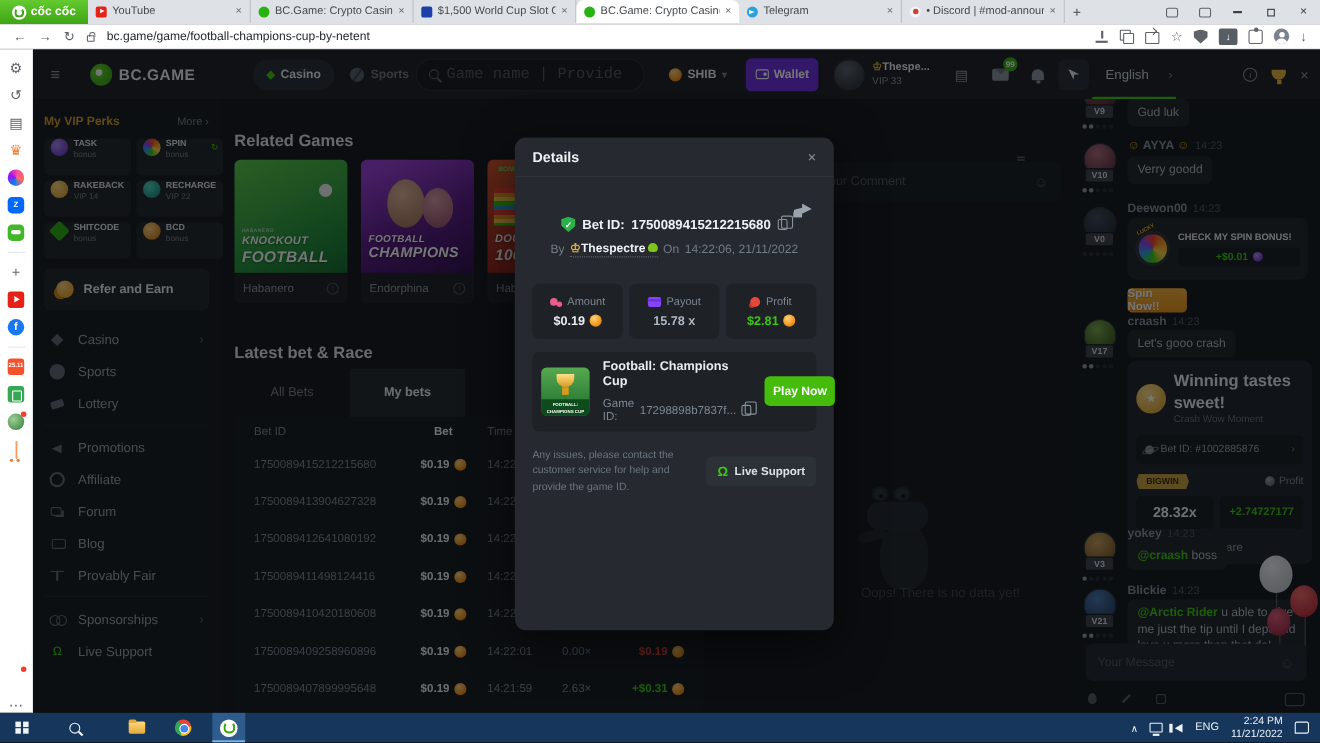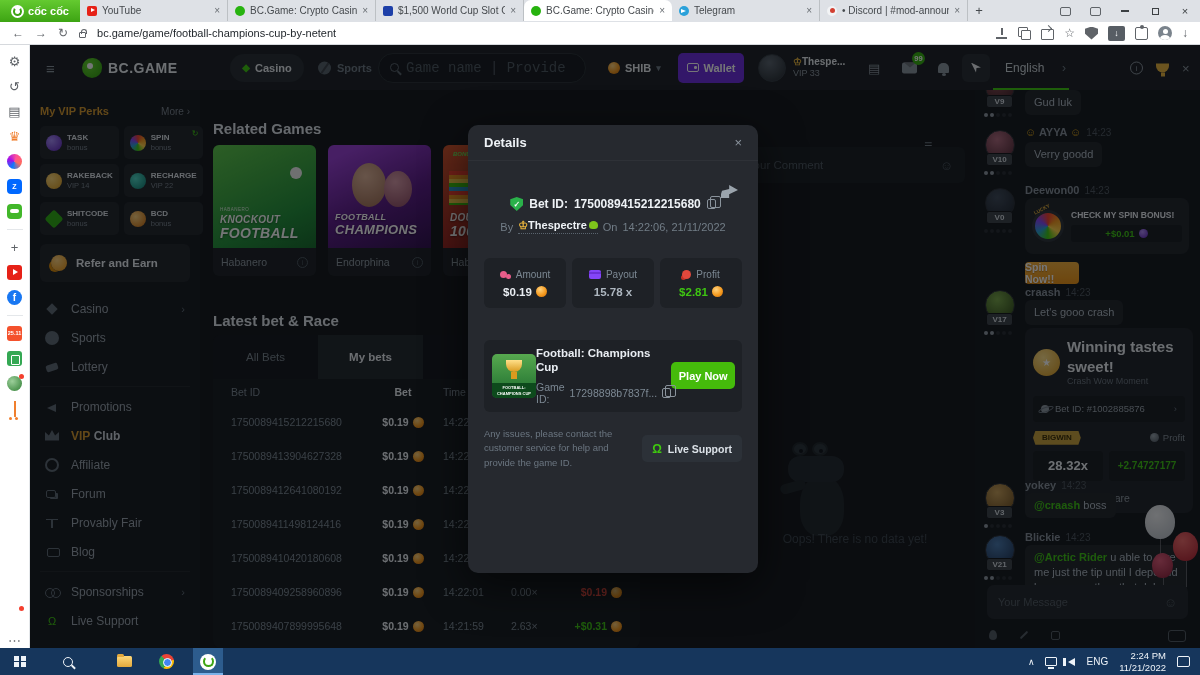--- a/index.html
+++ b/index.html
@@ -122,21 +122,21 @@
   .cupic::after{content:"";position:absolute;left:4.5px;bottom:-4px;width:4px;height:4px;background:#e8b33c}
   .hclose{left:1152px;color:#8b949e;font-size:13px}
   .gline{position:absolute;left:963px;bottom:0;top:auto;transform:none;width:76px;height:2px;background:#3fca0e}
 
   
   .nav{position:absolute;top:45px;left:0;width:170px;height:558px;background:#181b20;padding:0 10px}
   .vhead{display:flex;justify-content:space-between;align-items:center;margin-top:15px;font-size:11px}
   .vtitle{color:#d79a2e;font-weight:700}
   .vmore{color:#79838d;font-size:10px}
   .perks{display:grid;grid-template-columns:1fr 1fr;gap:5px;margin-top:9px}
-  .perk{height:33px;background:#22262c;border-radius:5px;display:flex;align-items:center;gap:5px;padding:0 6px;position:relative}
+  .perk{height:33px;background:#22262c;border-radius:5px;display:flex;align-items:flex-start;gap:5px;padding:0 6px;position:relative}
   .pic{width:16px;height:16px;border-radius:50%;flex:none}
   .pic-task{background:radial-gradient(circle at 35% 35%,#a78bfa,#5b21b6)}
   .pic-spin{background:conic-gradient(#f43f2e,#f59a1f,#ffd24a,#3fca0e,#2aa1da,#8445f7,#f43f2e)}
   .pic-rake{background:radial-gradient(circle at 35% 35%,#ffd97a,#d99a1e)}
   .pic-rech{background:radial-gradient(circle at 35% 35%,#4fd8c6,#0d7a6e)}
   .pic-shit{background:#2faf12;border-radius:3px;transform:rotate(45deg) scale(.85)}
   .pic-bcd{background:radial-gradient(circle at 35% 35%,#ffd27e,#c96a08)}
   .pl{font-size:8px;font-weight:700;color:#dde3e8;line-height:1.25}
   .ps{font-size:7.5px;color:#79838d;font-weight:400}
   .pref{position:absolute;right:4px;top:3px;color:#3fca0e;font-size:8px}
@@ -220,21 +220,21 @@
   .frog{display:inline-block;width:9px;height:8px;border-radius:50% 50% 40% 40%;background:#7ec41b;margin-left:2px}
   .mstats{display:flex;gap:6px;margin:24px 16px 0}
   .stat{flex:1;background:#1e2126;border-radius:6px;height:50px;display:flex;flex-direction:column;align-items:center;justify-content:center;gap:6px}
   .sl{display:flex;align-items:center;gap:5px;font-size:10px;color:#7c8893}
   .sv{font-size:11.5px;font-weight:700;color:#e9edf2;display:flex;align-items:center;gap:4px}
   .sv.gray{color:#aeb7c0}.sv.green{color:#3ec412}
   .ic-ppl{width:7px;height:7px;border-radius:50%;background:#e85d8a;box-shadow:5px 2px 0 -1px #e85d8a;margin-right:4px}
   .ic-card{width:12px;height:9px;background:#8445f7;border-radius:2px;position:relative}
   .ic-card::after{content:"";position:absolute;left:0;top:2.5px;width:12px;height:2px;background:#6c30d6}
   .ic-coins{width:9px;height:9px;border-radius:50%;background:#e2483c;box-shadow:-3px 3px 0 -2px #c23227}
-  .mgame{margin:32px 16px 0;background:#1e2126;border-radius:6px;padding:7px 8px;display:flex;gap:0;align-items:center}
+  .mgame{margin:12px 16px 0;background:#1e2126;border-radius:6px;padding:7px 8px;display:flex;gap:12px;align-items:center}
   .thumb{width:44px;height:44px;border-radius:5px;overflow:hidden;position:relative;background:linear-gradient(180deg,#57a94f,#1c6b2e);flex:none}
   .cup2{position:absolute;left:14px;top:6px;width:16px;height:12px;background:linear-gradient(#ffe08a,#d99a1e);border-radius:0 0 9px 9px}
   .cup2::after{content:"";position:absolute;left:5px;bottom:-7px;width:6px;height:7px;background:#d99a1e}
   .tstrip{position:absolute;left:0;bottom:0;width:100%;background:#0d4a1c;padding:2px 0 2px;text-align:center;font-size:4px;font-weight:700;color:#fff;line-height:1.3}
   .mgt{font-size:11.5px;font-weight:700;color:#e9edf2;line-height:1.2}
   .mgid{font-size:10.5px;color:#7c8893;margin-top:6px;display:flex;align-items:center;gap:5px}
   .play{margin-left:auto;width:64px;height:27px;background:#45bb0b;border-radius:5px;color:#fff;font-weight:700;font-size:11px;display:flex;align-items:center;justify-content:center;flex:none}
   .mnote{margin:15px 16px 0;display:flex;align-items:center}
   .notet{font-size:9.5px;color:#6b7681;width:152px;line-height:1.55}
   .lsbtn{margin-left:auto;height:27px;background:#2c3138;border-radius:5px;display:flex;align-items:center;gap:6px;padding:0 10px;font-size:10.5px;color:#dbe1e7;font-weight:700}
@@ -540,38 +540,34 @@
       <div class="nitem">
           <span class="nic nic-tkt"></span>
           <span>Lottery</span>
         </div>
       <div class="ndiv"></div>
       <div class="nitem">
           <span class="nic nic-promo"></span>
           <span>Promotions</span>
         </div>
       <div class="nitem">
-          <span class="nic nic-crown"></span>
-          <span><span class="vipw">VIP</span> <span class="clubw">Club</span></span>
-        </div>
-      <div class="nitem">
           <span class="nic nic-ring"></span>
           <span>Affiliate</span>
         </div>
       <div class="nitem">
           <span class="nic nic-forum"></span>
           <span>Forum</span>
         </div>
       <div class="nitem">
+          <span class="nic nic-blog"></span>
+          <span>Blog</span>
+        </div>
+      <div class="nitem">
           <span class="nic nic-fair"></span>
           <span>Provably Fair</span>
-        </div>
-      <div class="nitem">
-          <span class="nic nic-blog"></span>
-          <span>Blog</span>
         </div>
       <div class="ndiv"></div>
       <div class="nitem">
           <span class="nic nic-spons"></span>
           <span>Sponsorships</span>
           <span class="chev">›</span>
         </div>
       <div class="nitem">
           <span class="nic" style="color:#3fca0e">Ω</span>
           <span>Live Support</span>

